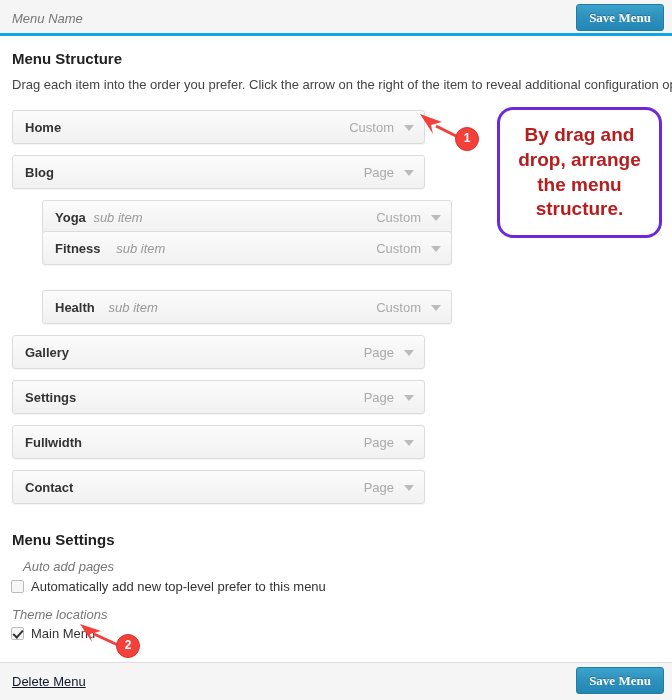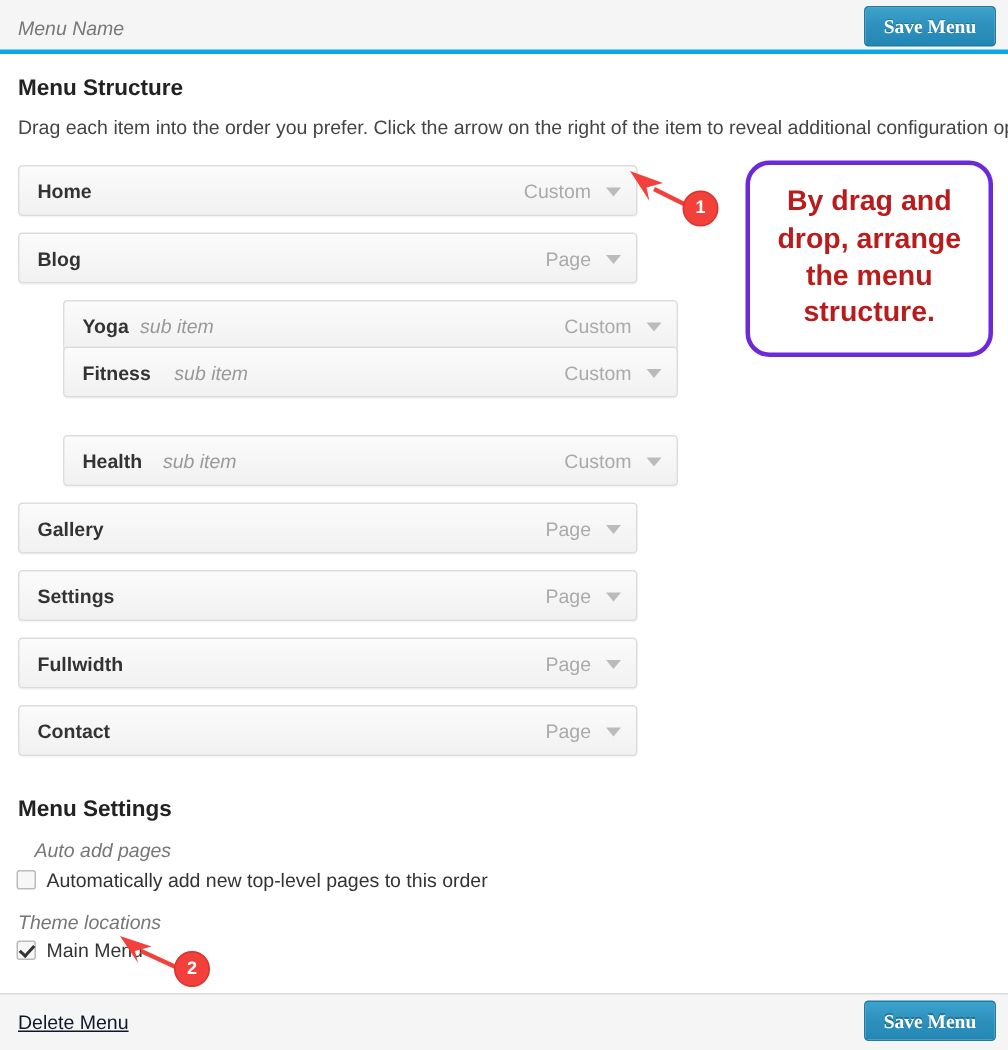--- a/index.html
+++ b/index.html
@@ -302,21 +302,21 @@
       <span class="mi-type">Page</span>
       <span class="mi-arrow"></span>
     </div>
   </div>
 
 <div class="section-title" id="settings-title">Menu Settings</div>
 
 <div class="sub-label" id="auto-add-label">Auto add pages</div>
 <div class="chk-row" id="auto-add-row">
   <span class="chk-box" id="auto-add-box"></span>
-  <span class="chk-text">Automatically add new top-level pages to this order</span>
+  <span class="chk-text">Automatically add new top-level prefer to this menu</span>
 </div>
 
 <div class="sub-label" id="theme-loc-label">Theme locations</div>
 <div class="chk-row" id="main-menu-row">
   <span class="chk-box checked" id="main-menu-box"></span>
   <span class="chk-text">Main Menu</span>
 </div>
 
 <div class="footer-bar"></div>
 <a class="delete-link">Delete Menu</a>

